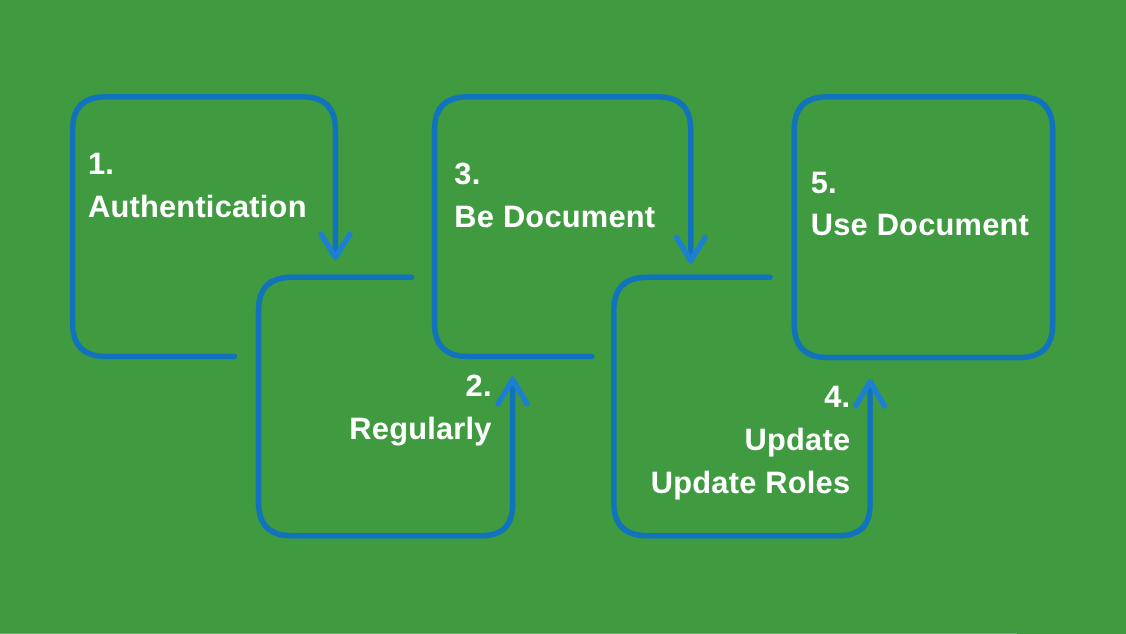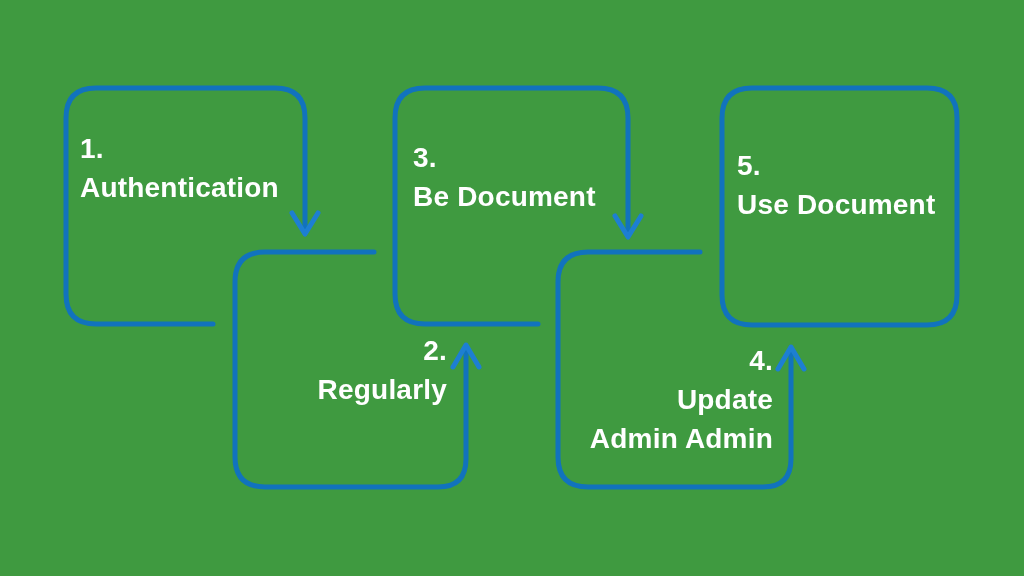--- a/index.html
+++ b/index.html
@@ -78,21 +78,21 @@
   </div>
 
   <div id="step-text-3" class="step-text align-left" style="color: rgb(255, 255, 255);">
     <div>3.</div>
     <div>Be Document</div>
   </div>
 
   <div id="step-text-4" class="step-text align-right" style="color: rgb(255, 255, 255);">
     <div>4.</div>
     <div>Update</div>
-    <div>Admin Admin</div>
+    <div>Update Roles</div>
   </div>
 
   <div id="step-text-5" class="step-text align-left" style="color: rgb(255, 255, 255);">
     <div>5.</div>
     <div>Use Document</div>
   </div>
 
 </div>
 
 </body></html>

